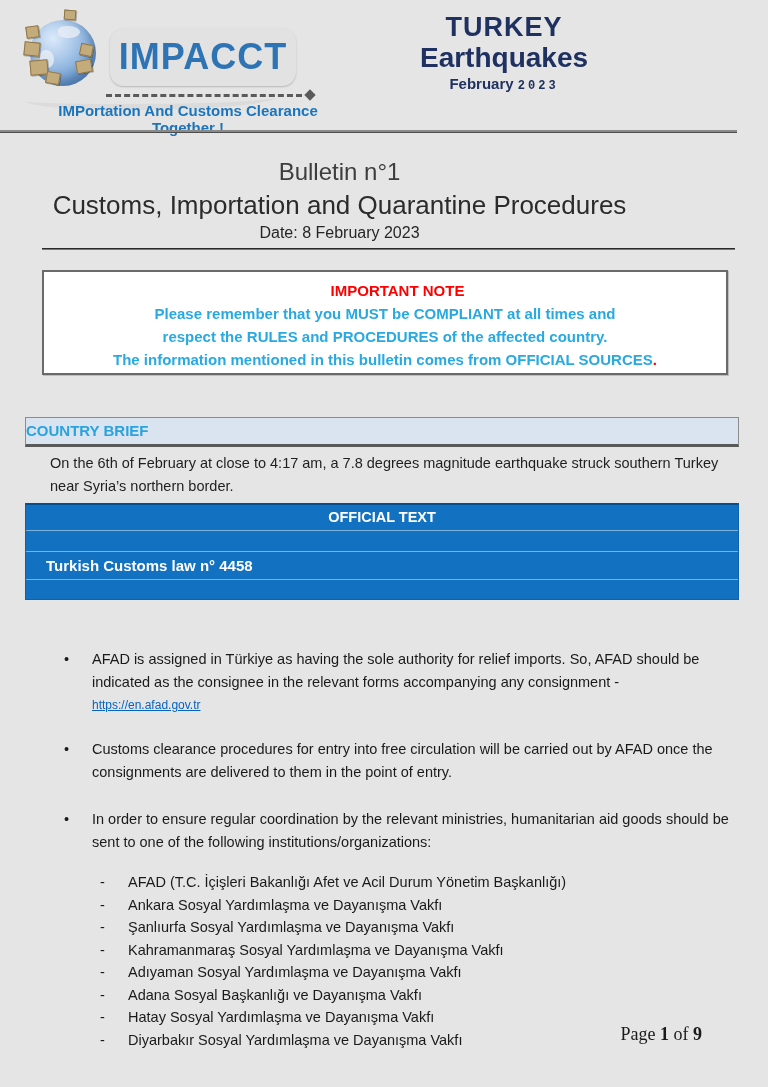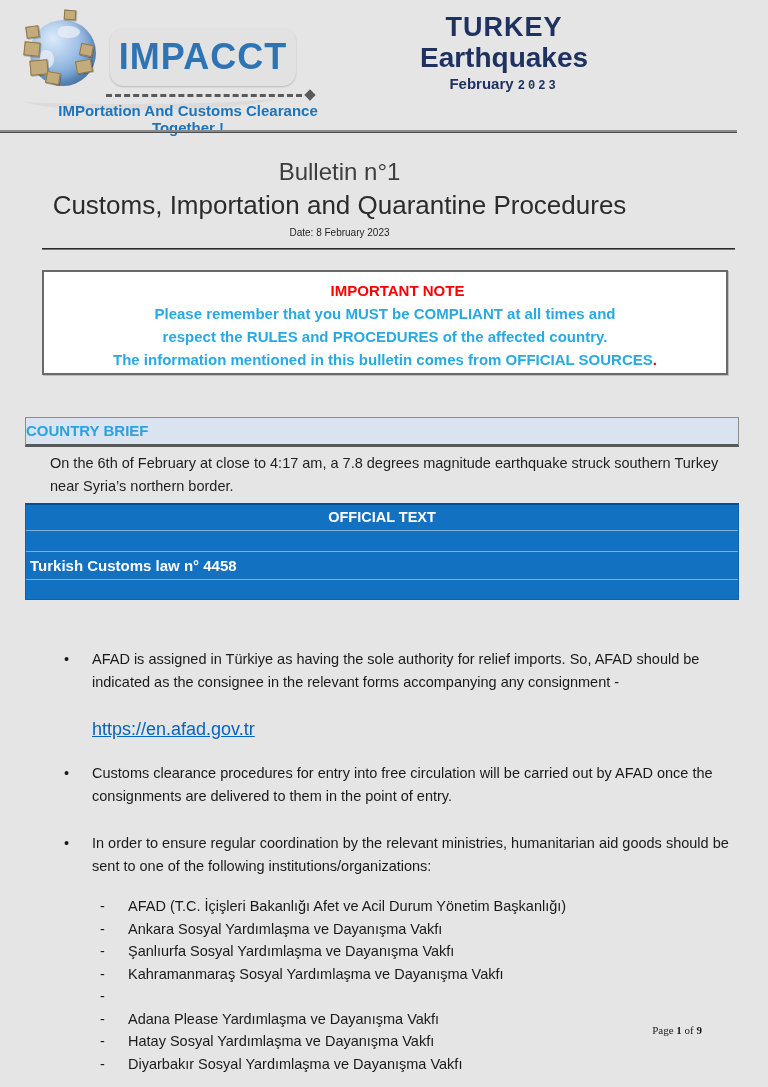--- a/index.html
+++ b/index.html
@@ -58,21 +58,21 @@
   .masthead .mh3 .year { font-size: 12px; letter-spacing: 3px; font-family: "Liberation Mono", monospace; font-weight: bold; }
 
   
   .rule-top { position: absolute; left: 0; top: 130px; width: 737px; height: 3px; background: #8a8a8a; border-bottom: 1px solid #4d4d4d; }
   .rule-title { position: absolute; left: 42px; top: 248px; width: 693px; height: 2px; background: #2b2b2b; border-bottom: 1px solid #777; }
 
   
   .title-block { position: absolute; left: 0; top: 156px; width: 679px; text-align: center; color: #262626; }
   .bulletin-no { font-size: 24px; font-weight: 300; color: #3d3d3d; line-height: 32px; }
   .doc-title { font-size: 26px; font-weight: 300; color: #2b2b2b; line-height: 34px; }
-  .doc-date { font-size: 10px; color: #262626; line-height: 22px; }
+  .doc-date { font-size: 16px; color: #262626; line-height: 22px; }
 
   
   .note-box {
     position: absolute; left: 42px; top: 270px; width: 686px; height: 105px;
     border: 2px solid #6a6a6a; background: #ffffff;
     text-align: center; padding-top: 7px;
     box-shadow: 1px 1px 0 #bdbdbd;
   }
   .note-heading { font-size: 15px; font-weight: bold; color: #ff0000; line-height: 23px; padding-left: 25px; }
   .note-line { font-size: 15px; font-weight: bold; color: #29a9e2; line-height: 23px; }
@@ -92,40 +92,40 @@
 
   
   .official-table {
     position: absolute; left: 25px; top: 503px; width: 714px; height: 97px;
     background: #1271c1; border: 1px solid #0e62ab; border-top: 2px solid #0a4f8d;
     color: #ffffff;
   }
   .official-row { border-bottom: 1px solid rgba(255,255,255,.45); }
   .official-row.hdr { height: 26px; line-height: 25px; text-align: center; font-size: 14.5px; font-weight: bold; }
   .official-row.spacer-sm { height: 21px; }
-  .official-row.law { height: 28px; line-height: 27px; padding-left: 4px; font-size: 15px; font-weight: bold; }
+  .official-row.law { height: 28px; line-height: 27px; padding-left: 20px; font-size: 15px; font-weight: bold; }
   .official-row.last { height: 20px; border-bottom: none; }
 
   
   .bullets { position: absolute; left: 64px; top: 648px; width: 666px; color: #1a1a1a; }
   .bullet-item { display: flex; margin-bottom: 21px; }
   .bullet-glyph { width: 28px; flex: 0 0 28px; font-size: 14.5px; line-height: 23px; }
   .bullet-body { flex: 1; font-size: 14.5px; line-height: 23px; }
   .bullet-item.b2 { margin-bottom: 24px; }
   .bullet-item.b3 { margin-bottom: 17px; }
-  .link { display: block; color: #0563c1; text-decoration: underline; font-size: 18px; line-height: 23px; margin-top: 24px; }
+  .link { display: block; color: #0563c1; text-decoration: underline; font-size: 12px; line-height: 23px; }
 
   .org-list { margin-left: 36px; }
   .org-row { display: flex; font-size: 14.5px; line-height: 22.5px; }
   .org-dash { width: 28px; flex: 0 0 28px; }
 
   
   .footer {
     position: absolute; right: 66px; top: 1024px;
-    font-family: "Liberation Serif", serif; font-size: 11px; color: #1a1a1a; margin-left: 14px;
+    font-family: "Liberation Serif", serif; font-size: 18px; color: #1a1a1a; margin-left: 14px;
   }
   .footer b { font-weight: bold; }
 </style>
 </head>
 <body>
 
 <div class="page">
 
   <div class="logo-wrap">
     <div class="logo-swoosh"></div>
@@ -216,24 +216,25 @@
       <div class="org-row">
         <span class="org-dash">-</span>
         <span>Şanlıurfa Sosyal Yardımlaşma ve Dayanışma Vakfı</span>
       </div>
       <div class="org-row">
         <span class="org-dash">-</span>
         <span>Kahramanmaraş Sosyal Yardımlaşma ve Dayanışma Vakfı</span>
       </div>
       <div class="org-row">
         <span class="org-dash">-</span>
-      </div>
-      <div class="org-row">
-        <span class="org-dash">-</span>
-        <span>Adana Please Yardımlaşma ve Dayanışma Vakfı</span>
+        <span>Adıyaman Sosyal Yardımlaşma ve Dayanışma Vakfı</span>
+      </div>
+      <div class="org-row">
+        <span class="org-dash">-</span>
+        <span>Adana Sosyal Başkanlığı ve Dayanışma Vakfı</span>
       </div>
       <div class="org-row">
         <span class="org-dash">-</span>
         <span>Hatay Sosyal Yardımlaşma ve Dayanışma Vakfı</span>
       </div>
       <div class="org-row">
         <span class="org-dash">-</span>
         <span>Diyarbakır Sosyal Yardımlaşma ve Dayanışma Vakfı</span>
       </div>
     </div>

